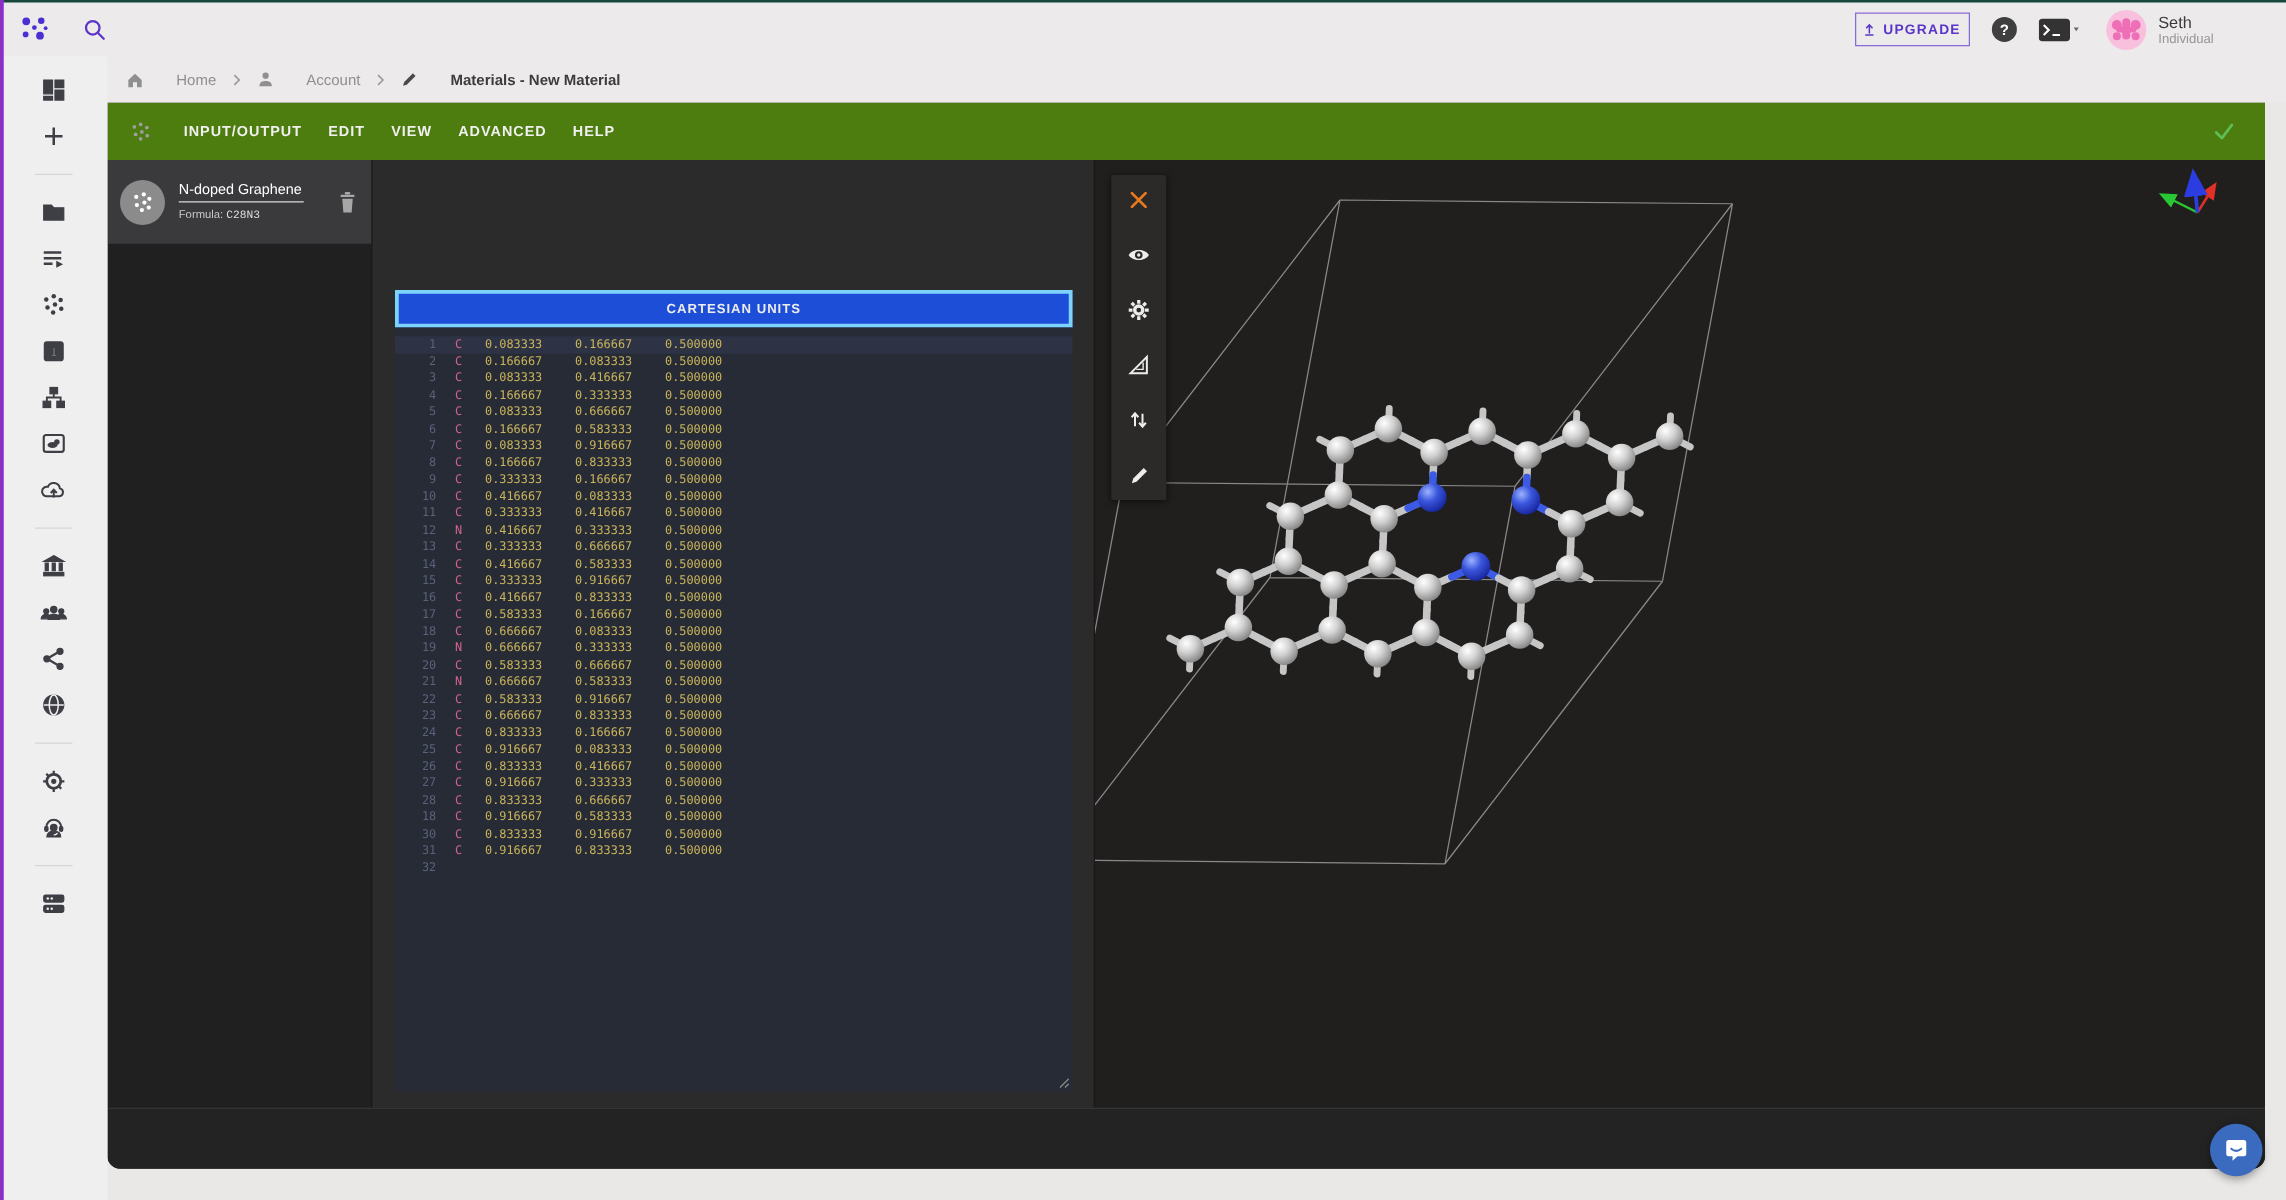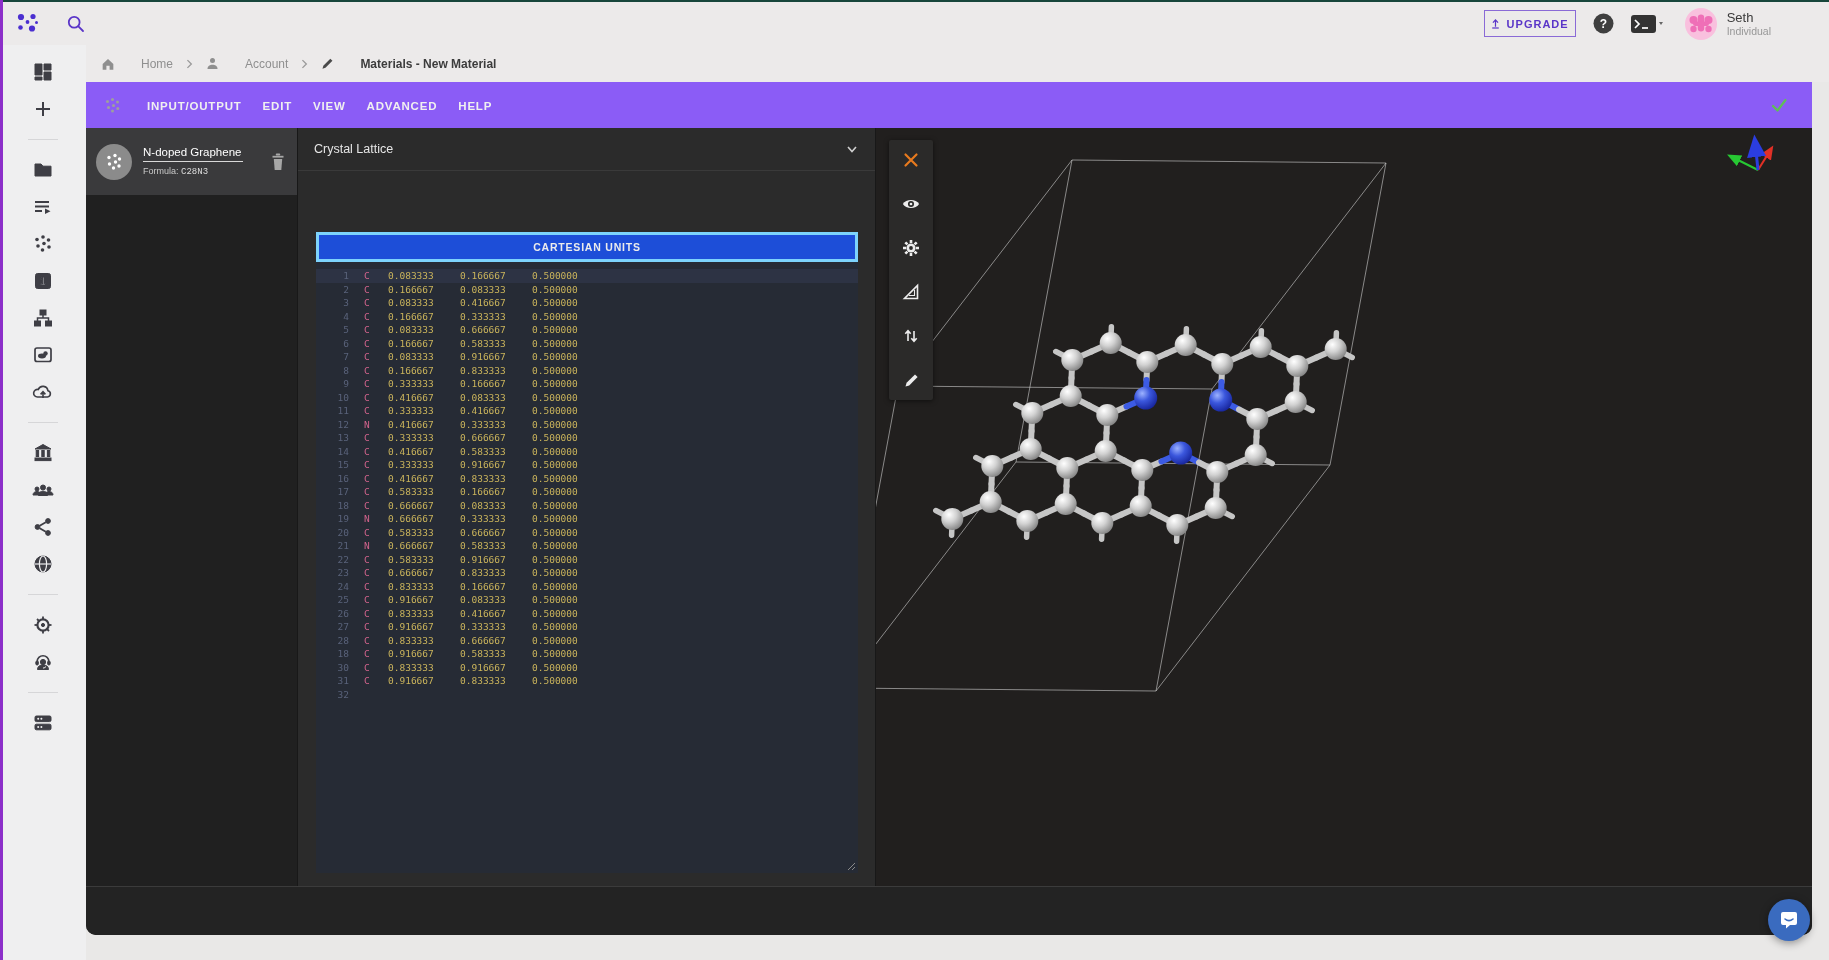--- a/index.html
+++ b/index.html
@@ -24,21 +24,21 @@
   .crumb.current{color:#3c3c3c;font-weight:bold;cursor:default}
 
   
   .sidebar{position:absolute;top:45px;left:0;width:86px;bottom:0;background:#efeff0;display:flex;flex-direction:column;align-items:center;padding-top:15px;z-index:30}
   .sicon{width:24px;height:24px;margin-bottom:13px;cursor:pointer;display:flex;align-items:center;justify-content:center}
   .sicon svg{fill:#3e3e45;stroke:#3e3e45}
   .sdiv{width:30px;height:1px;background:#d6d6d8;margin:5px 0 18px}
 
   
   .app{position:absolute;left:86px;top:82px;width:1726px;height:853px;background:#212121;border-radius:0 0 10px 10px;overflow:hidden;z-index:20}
-  .menubar{height:46px;background:#8b5cf6;display:flex;align-items:center;padding:0 16px;position:relative}
+  .menubar{height:46px;background:#4d7c0f;display:flex;align-items:center;padding:0 16px;position:relative}
   .menuscatter{width:17px;height:17px;margin-left:2px;margin-right:26px}
   .menuitem{font-size:11.5px;font-weight:bold;letter-spacing:.8px;color:#f0f0f0;margin-right:21px;cursor:pointer}
   .acceptbtn{position:absolute;right:24px;top:14px;width:18px;height:18px;cursor:pointer}
 
   .content{display:flex;height:758px}
   .leftcol{width:211px;background:#202020;border-right:1px solid #181818;position:relative}
   .mcard{position:absolute;top:0;left:0;right:0;height:67px;background:#3a3a3c;display:flex;align-items:center;padding:0 10px;box-sizing:border-box}
   .mavatar{width:36px;height:36px;border-radius:50%;background:#8b8b8b;flex:none;display:flex;align-items:center;justify-content:center;margin-right:11px}
   .mmeta{flex:1;min-width:0}
   .mname{font-size:11.5px;color:#fff;padding-bottom:3px;border-bottom:1px solid #d9d9d9;width:100px;white-space:nowrap;cursor:text}
@@ -349,26 +349,20 @@
           </span>
           <svg class="trashbtn" viewBox="0 0 18 20">
             <rect x="6.8" y="1.5" width="4.4" height="2" rx="0.8" fill="#a7a7a7"></rect>
             <rect x="3.5" y="3.8" width="11" height="1.8" fill="#a7a7a7"></rect>
             <path d="M4.8,7 h8.4 l-0.9,11 h-6.6 Z" fill="#a7a7a7"></path>
           </svg>
         </div>
       </div>
 
       <div class="midpanel">
-        <div class="sech sech1">
-          <span class="t">Crystal Lattice</span>
-          <svg width="14" height="14" viewBox="0 0 14 14">
-              <path d="M3,5 L7,9.5 L11,5" fill="none" stroke="#cfcfcf" stroke-width="1.6"></path>
-            </svg>
-        </div>
         <div class="tabs">
           <div class="tab inactive">CARTESIAN UNITS</div>
         </div>
         <div class="editor" id="basis-editor">
           <svg class="rsz" viewBox="0 0 10 10">
               <path d="M2,9 L9,2 M6,9 L9,6" stroke="#8a8a8a" stroke-width="1"></path>
             </svg>
         <div class="ed-row active"><span class="ln">1</span><span class="el">C</span><span class="co">0.083333</span><span class="co">0.166667</span><span class="co">0.500000</span></div>
             <div class="ed-row"><span class="ln">2</span><span class="el">C</span><span class="co">0.166667</span><span class="co">0.083333</span><span class="co">0.500000</span></div>
             <div class="ed-row"><span class="ln">3</span><span class="el">C</span><span class="co">0.083333</span><span class="co">0.416667</span><span class="co">0.500000</span></div>

